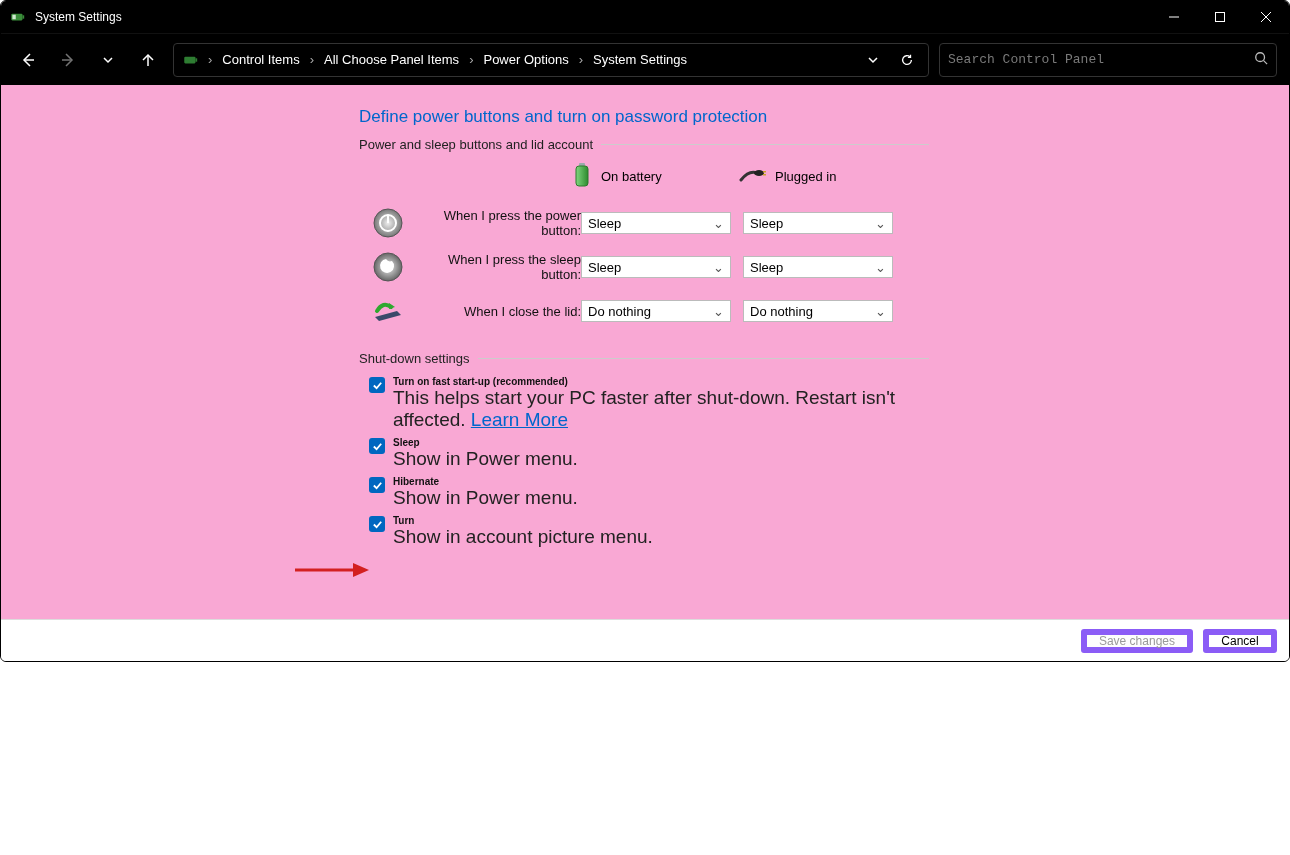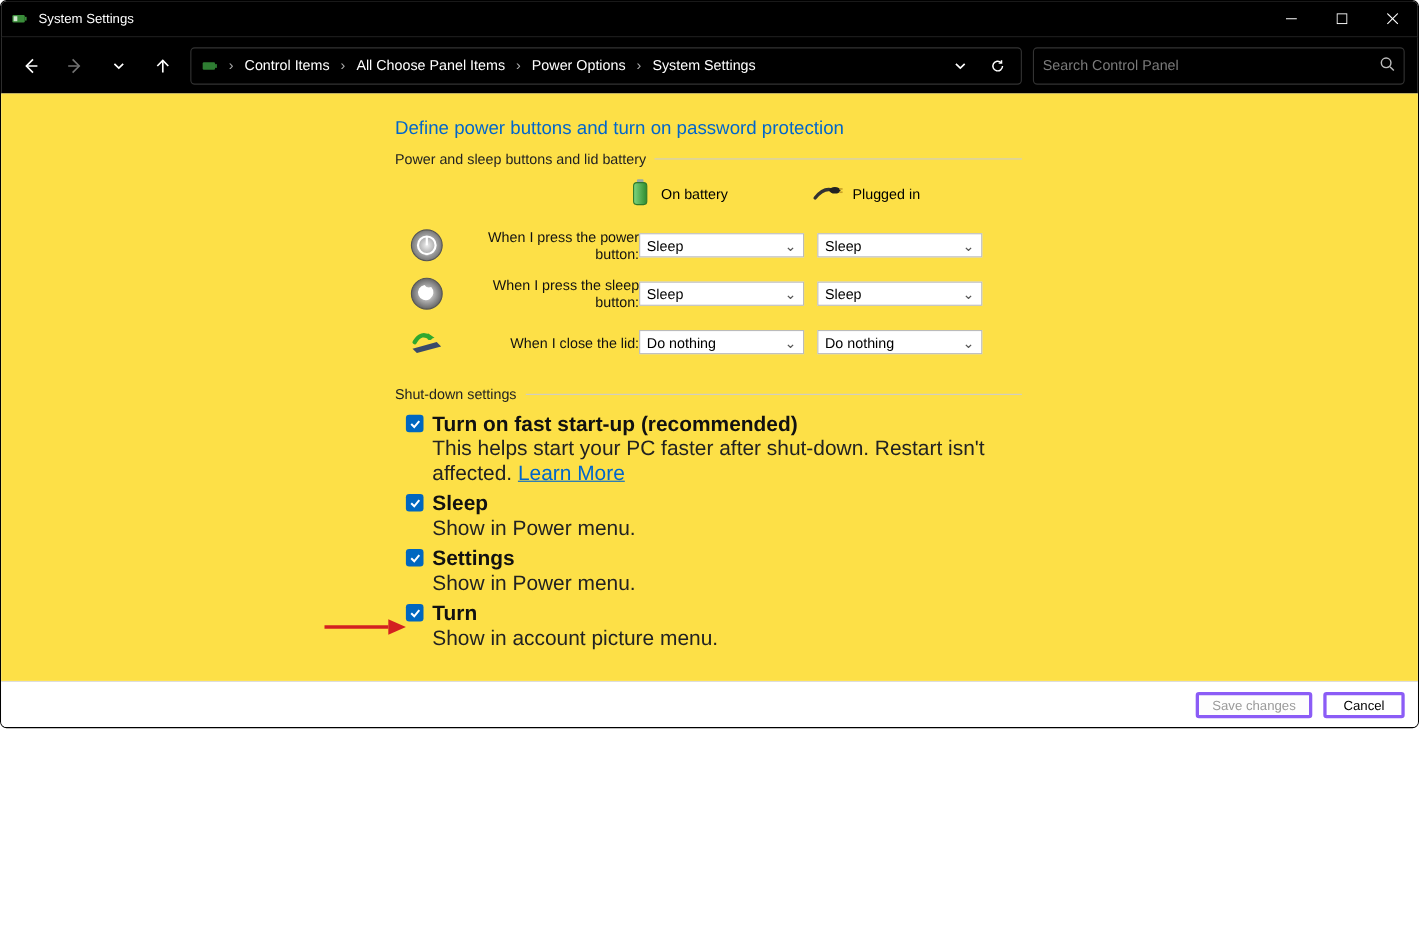--- a/index.html
+++ b/index.html
@@ -16,55 +16,55 @@
   
   .navrow { height: 52px; background: #000; display: flex; align-items: center; gap: 10px; padding: 0 12px; border-top: 1px solid #111; }
   .navbtn { width: 30px; height: 30px; display: flex; align-items: center; justify-content: center; color: #fff; border-radius: 4px; }
   .addressbar { flex: 1; height: 34px; border: 1px solid #333; border-radius: 4px; display: flex; align-items: center; padding: 0 6px 0 8px; gap: 4px; color: #fff; font-size: 13px; }
   .addressbar .seg { padding: 2px 4px; white-space: nowrap; }
   .addressbar .sep { color: #aaa; padding: 0 2px; }
   .addressbar .ab-icon { width: 18px; height: 18px; margin-right: 2px; }
   .addressbar .ab-spacer { flex: 1; }
   .ab-btn { width: 30px; height: 30px; display:flex; align-items:center; justify-content:center; color:#fff; border-radius:3px; }
   .searchbox { width: 338px; height: 34px; border: 1px solid #333; border-radius: 4px; display: flex; align-items: center; padding: 0 8px; color: #888; }
-  .searchbox input { flex:1; background: transparent; border:none; color:#ddd; font-size:13px; outline:none; }
+  .searchbox input { flex:1; background: transparent; border:none; color:#ddd; font-size:13px; outline:none;font-family:Liberation Mono, monospace; }
   .searchbox input::placeholder { color:#7a7a7a; }
   .searchbox .search-icon { color:#bbb; }
 
   
-  .content { flex: 1; background: #fde047; position: relative; overflow: hidden; }
+  .content { flex: 1; background: #f9a8d4; position: relative; overflow: hidden; }
   .page { position: absolute; left: 358px; top: 22px; width: 570px; }
   .page h1 { font-size: 17px; font-weight: 400; color: #0066cc; margin-bottom: 10px; }
   .page p.desc { font-size: 13px; color: #111; line-height: 1.35; margin-bottom: 16px; }
 
   .group-label { font-size: 13px; color: #222; display:flex; align-items:center; gap:8px; margin-bottom: 10px; }
   .group-label .line { flex:1; height:1px; background:#ccc; }
 
   .colheads { display:flex; margin-left: 212px; gap: 10px; margin-bottom: 10px; }
   .colhead { width: 158px; display:flex; align-items:center; gap:8px; font-size:13px; }
 
   .opt-row { display:flex; align-items:center; height: 44px; text-align: right; }
   .opt-row .row-icon { width: 38px; height:38px; display:flex; align-items:center; justify-content:center; margin-right: 6px; }
   .opt-row .row-label { width: 168px; font-size:13px; color:#111; }
   .opt-row .select { width: 150px; height: 22px; border:1px solid #bbb; display:flex; align-items:center; justify-content:space-between; padding:0 6px; font-size:13px; margin-right: 12px; background:#fff; }
   .opt-row .select .chev { color:#555; }
 
   .shutdown { margin-top: 18px; }
   .sd-item { display:flex; align-items:flex-start; gap:8px; margin: 4px 0 6px 10px; }
   .sd-item .cb { width:16px; height:16px; background:#0067c0; border-radius:3px; display:flex; align-items:center; justify-content:center; flex:0 0 16px; margin-top:1px; }
   .sd-item .txt { color:#111; }
-  .sd-item .txt .t1 { font-weight:600; font-size:19px; }
+  .sd-item .txt .t1 { font-weight:600; font-size:10px; }
   .sd-item .txt .t2 { font-size:19px; color:#222; }
   .sd-item .txt a { color:#0066cc; text-decoration: underline; }
 
   .arrow-annotation { position:absolute; left: 292px; top: 474px; }
 
   
   .footer { height: 42px; border-top: 1px solid #ddd; display:flex; align-items:center; justify-content:flex-end; padding: 0 12px; gap: 10px; background:#fff; }
-  .btn { height: 24px; min-width: 74px; padding: 0 12px; border:3px solid #8b5cf6; background:#fff; border-radius:3px; font-size:12px; display:flex; align-items:center; justify-content:center; }
+  .btn { height: 24px; min-width: 74px; padding: 0 12px; border:6px solid #8b5cf6; background:#fff; border-radius:3px; font-size:12px; display:flex; align-items:center; justify-content:center; }
   .btn.disabled { color:#9a9a9a; background:#fdfdfd; }
 </style>
 </head>
 <body>
 
 <div class="window">
 
   <div class="titlebar">
     <span class="app-icon">
       <svg viewBox="0 0 32 32" width="18" height="18">
@@ -164,21 +164,21 @@
       <svg width="78" height="22" viewBox="0 0 78 22">
         <line x1="2" y1="11" x2="60" y2="11" stroke="#d32020" stroke-width="3"></line>
         <polygon points="60,4 76,11 60,18" fill="#d32020"></polygon>
       </svg>
     </div>
 
     <div class="page">
       <h1>Define power buttons and turn on password protection</h1>
 
       <div class="group-label">
-        <span>Power and sleep buttons and lid battery</span>
+        <span>Power and sleep buttons and lid account</span>
           <span class="line"></span>
       </div>
 
       <div class="colheads">
         <div class="colhead">
           <span>
             <svg width="22" height="26" viewBox="0 0 22 26">
               <rect x="8" y="1" width="6" height="3" rx="1" fill="#9aa"></rect>
               <rect x="5" y="4" width="12" height="20" rx="3" fill="url(#g1)" stroke="#2d7a2d"></rect>
               <defs>
@@ -304,21 +304,21 @@
           </div>
         </div>
 
         <div class="sd-item">
           <span class="cb">
             <svg width="11" height="11" viewBox="0 0 12 12">
                 <path d="M2 6 L5 9 L10 3" fill="none" stroke="#fff" stroke-width="2"></path>
               </svg>
           </span>
           <div class="txt">
-            <div class="t1">Settings</div>
+            <div class="t1">Hibernate</div>
             <div class="t2">Show in Power menu.</div>
           </div>
         </div>
 
         <div class="sd-item">
           <span class="cb">
             <svg width="11" height="11" viewBox="0 0 12 12">
                 <path d="M2 6 L5 9 L10 3" fill="none" stroke="#fff" stroke-width="2"></path>
               </svg>
           </span>

